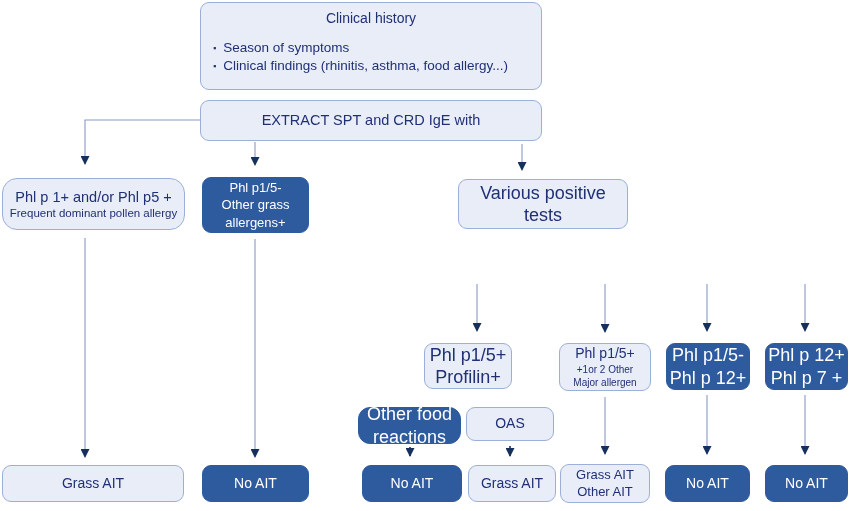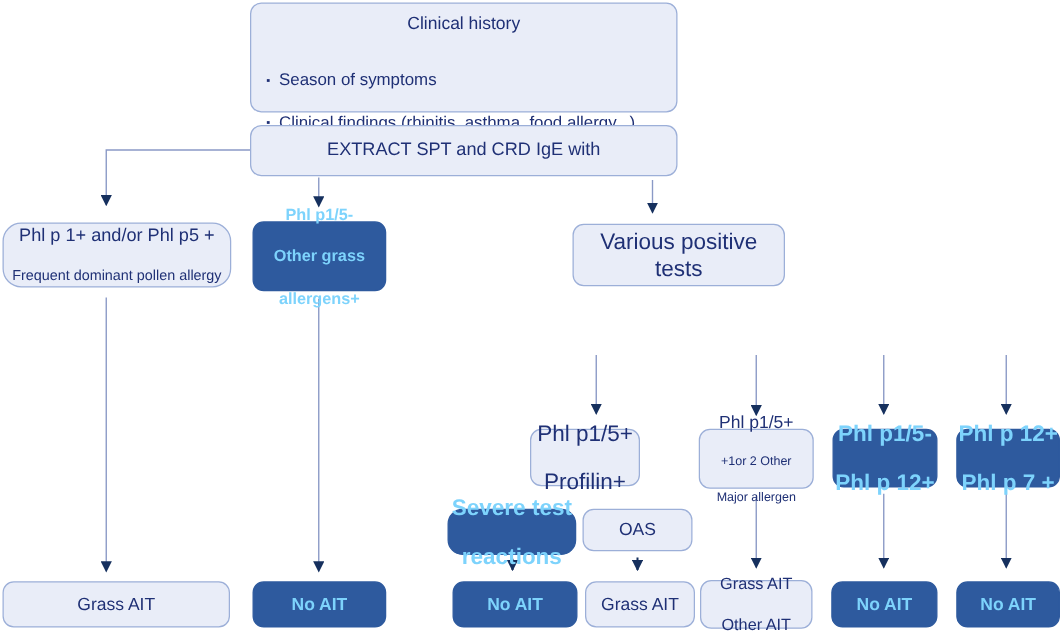--- a/index.html
+++ b/index.html
@@ -11,24 +11,23 @@
   .arrows { position:absolute; left:0; top:0; width:850px; height:511px; pointer-events:none; }
   .arrow { fill:none; stroke:var(--arrow-line,#8a99c6); stroke-width:1.1; }
   .arrow.dark { stroke:var(--arrow-head,#16305e); stroke-width:1.6; }
   .ah { fill:var(--arrow-head,#16305e); }
 
   .box {
     position:absolute; box-sizing:border-box;
     display:flex; flex-direction:column; justify-content:center; align-items:center;
     text-align:center; border-radius:9px; line-height:1.25;
     color:var(--text-navy,#1f3075);
-    gap:16px;
   }
   .light { background:var(--light-fill,#e9edf8); border:1px solid var(--light-border,#9cafd8); }
-  .dark  { background:var(--dark-fill,#2e5a9e);  border:1px solid var(--dark-fill,#2e5a9e); color:#7dd3fc;font-weight:bold; }
+  .dark  { background:var(--dark-fill,#2e5a9e);  border:1px solid var(--dark-fill,#2e5a9e); color:#ffffff; }
 
   .ch { justify-content:flex-start; align-items:stretch; padding:7px 12px 6px 12px; text-align:left; }
   .ch-title { text-align:center; font-size:14px; margin-bottom:11px; }
   .bullet-row { display:flex; align-items:baseline; font-size:13.5px; margin:1px 0; }
   .sq { font-size:9px; margin-right:7px; position:relative; top:-1px; }
 
   .fs14  { font-size:14px; }
   .fs145 { font-size:14.5px; }
   .fs135 { font-size:18px; }
   .fs13  { font-size:13px; }
@@ -109,21 +108,21 @@
     <span>Phl p1/5-</span>
     <span>Phl p 12+</span>
   </div>
 
   <div class="box dark fs135" style="left:765px; top:343px; width:83px; height:47px;">
     <span>Phl p 12+</span>
     <span>Phl p 7 +</span>
   </div>
 
   <div class="box dark fs135" style="left:358px; top:407px; width:103px; height:37px; border-radius:12px;">
-    <span>Severe test</span>
+    <span>Other food</span>
     <span>reactions</span>
   </div>
 
   <div class="box light fs14" style="left:466px; top:407px; width:88px; height:34px;">
     <span>OAS</span>
   </div>
 
   <div class="box light fs14" style="left:2px; top:465px; width:182px; height:37px;">
     <span>Grass AIT</span>
   </div>

